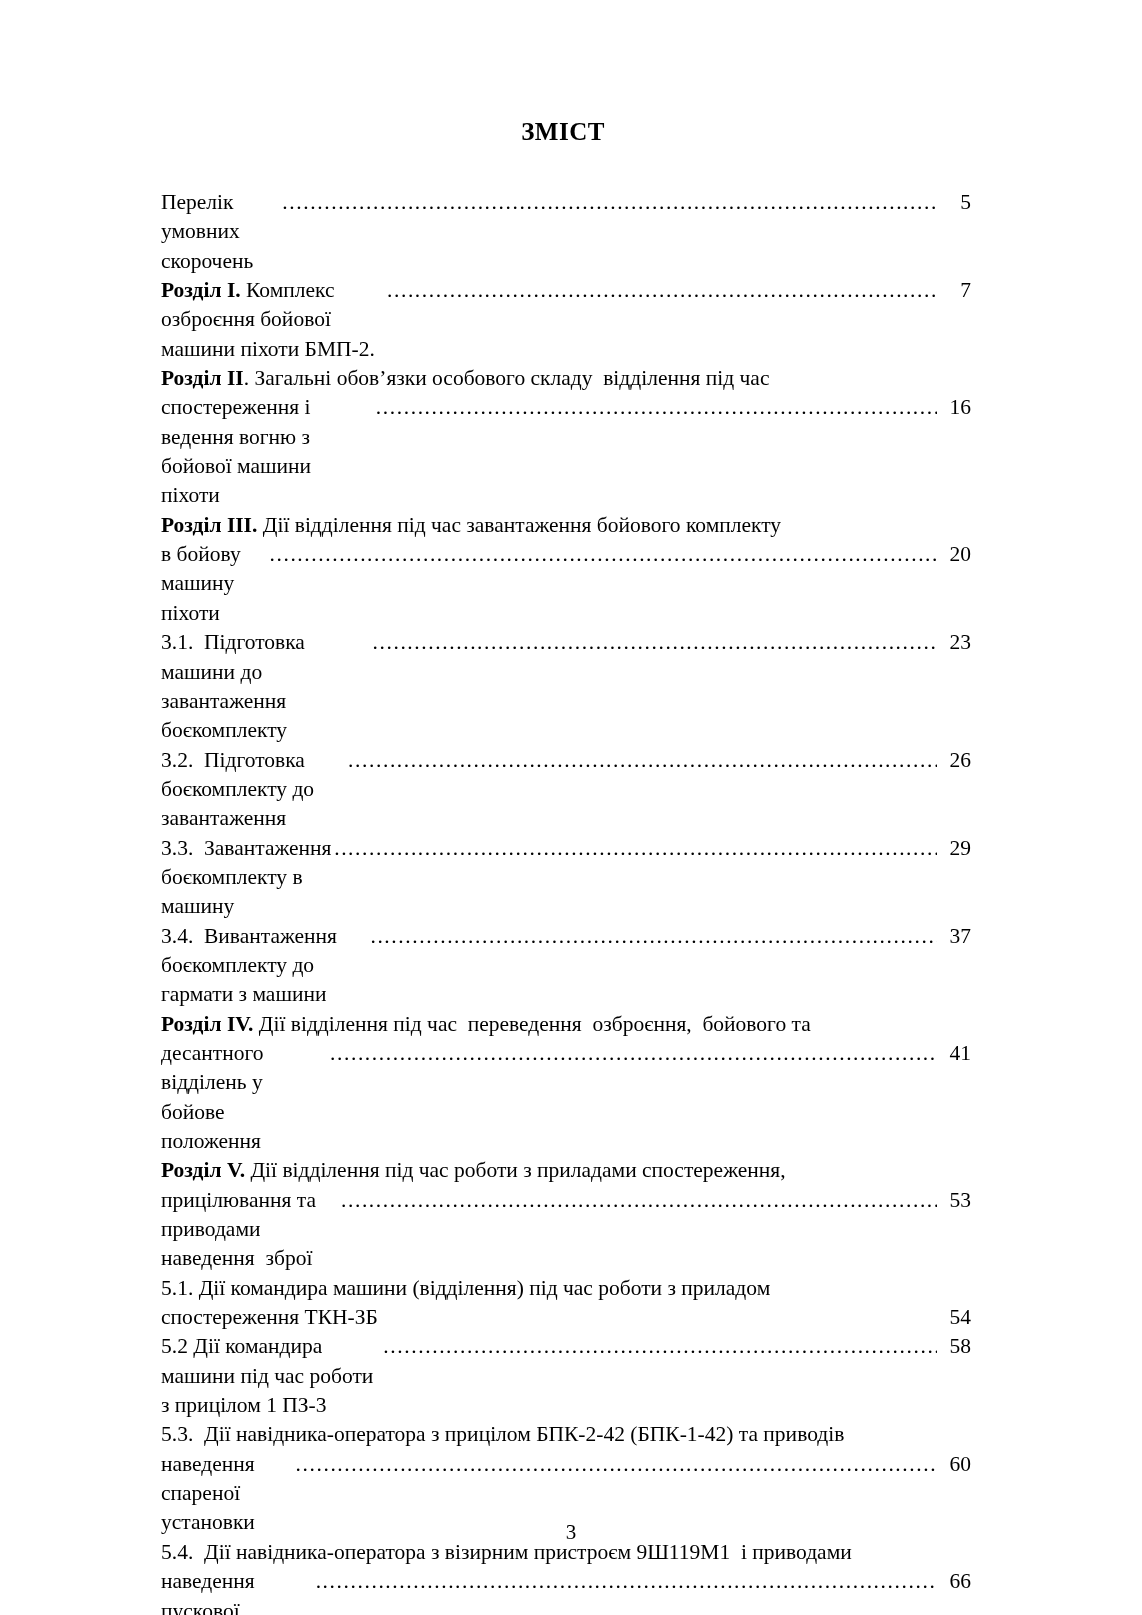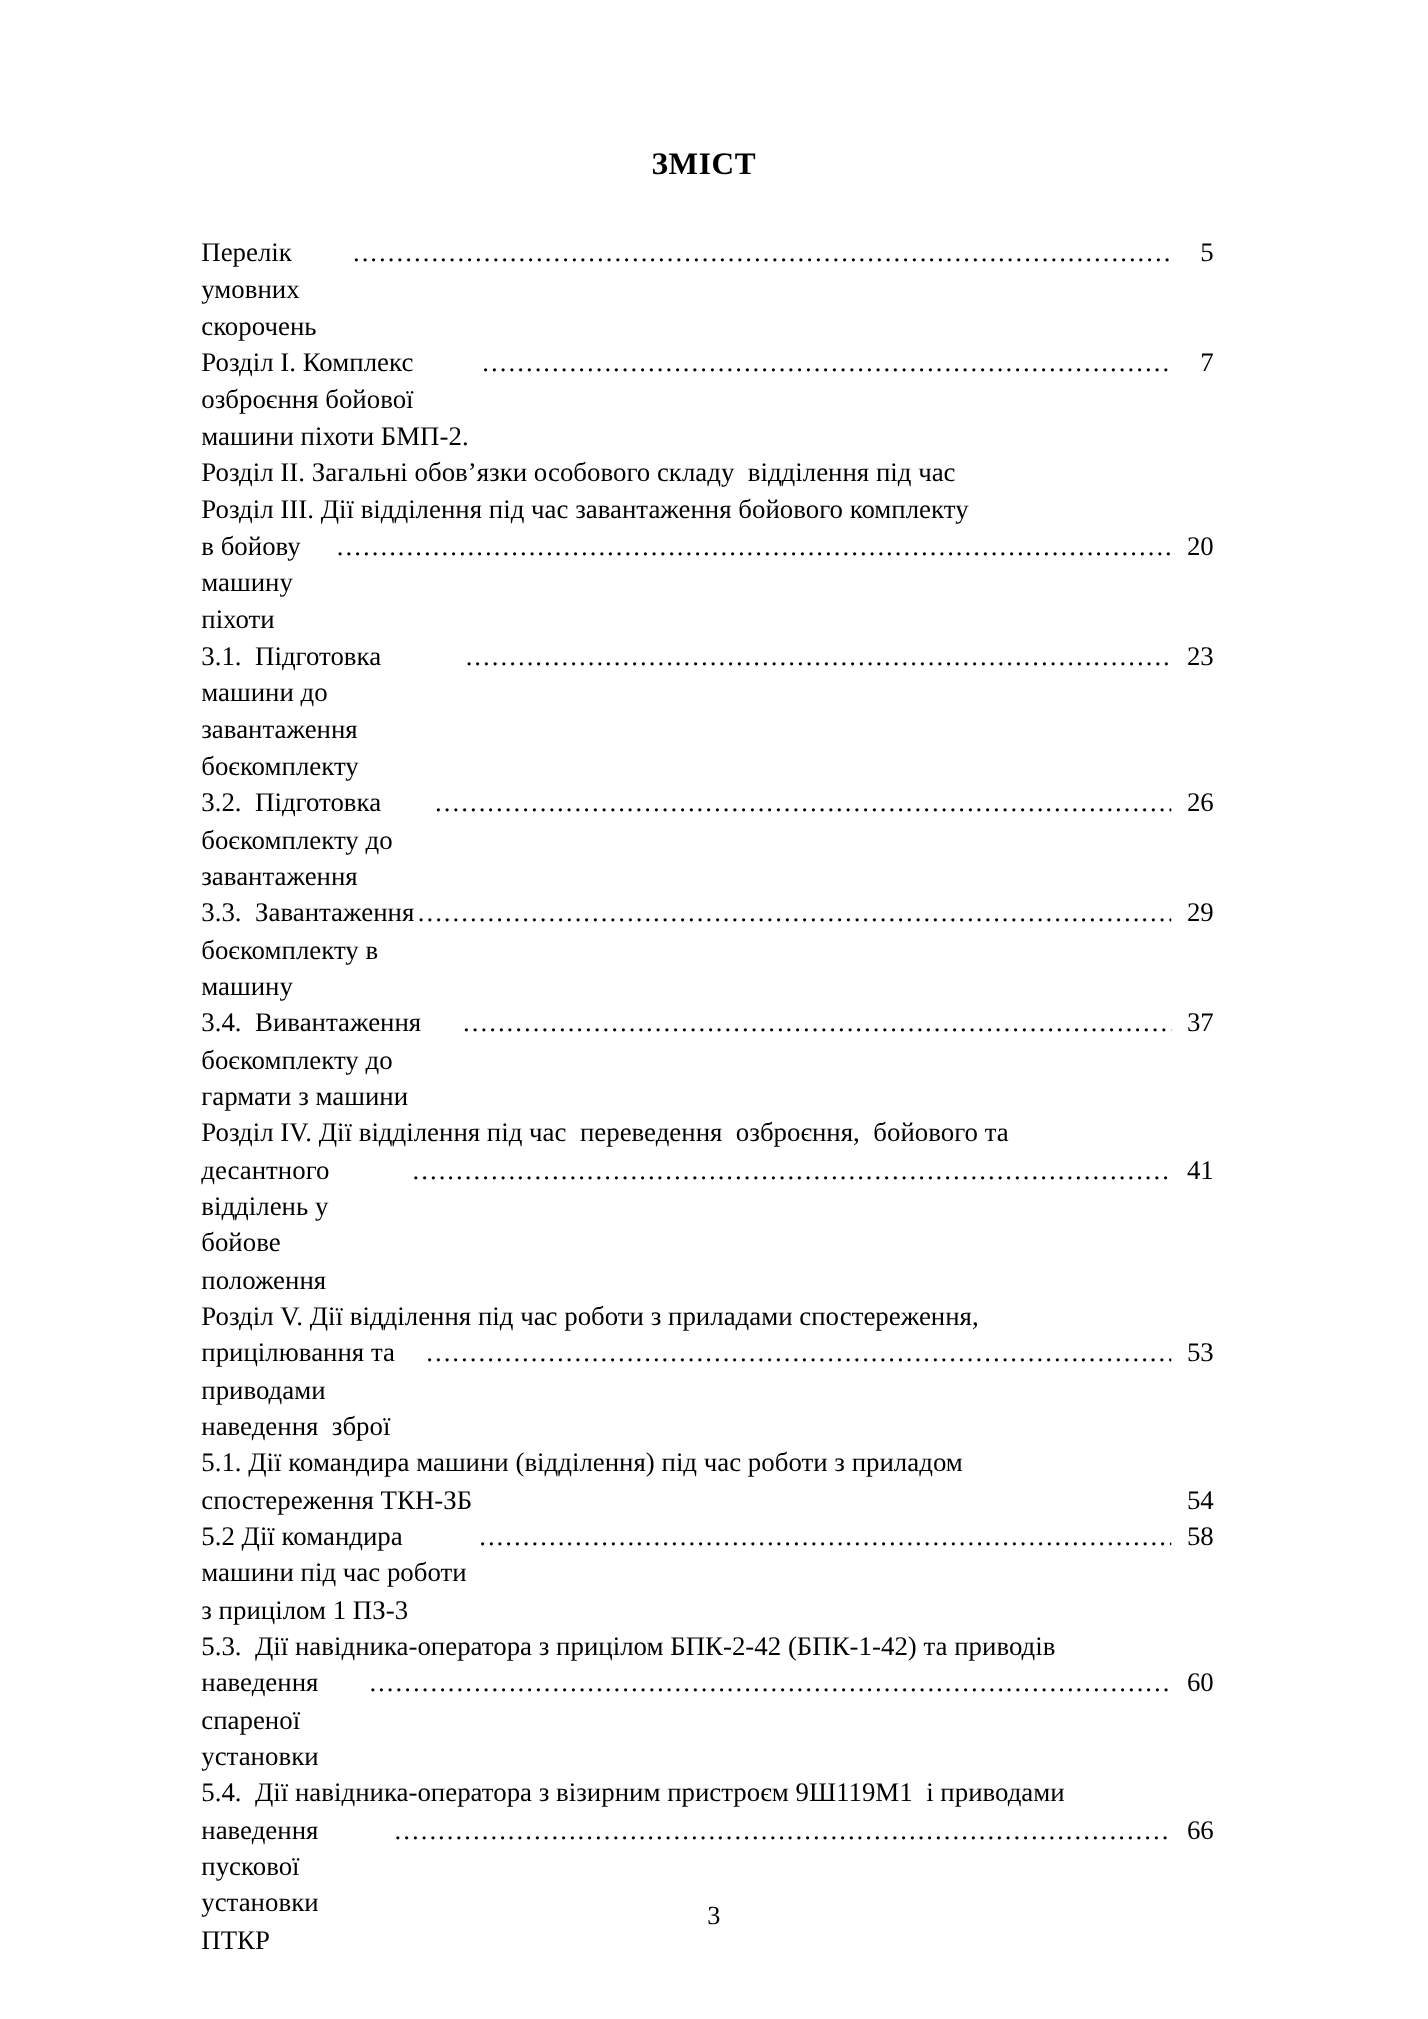--- a/index.html
+++ b/index.html
@@ -36,21 +36,21 @@
   .toc-entry {
     display: flex;
     align-items: baseline;
     width: 100%;
   }
   .toc-entry .label {
     white-space: pre-wrap;
     margin-left: 36px;
   }
   .toc-entry .bold {
-    font-weight: normal;
+    font-weight: bold;
   }
   .toc-entry .leader {
     flex: 1 1 auto;
     overflow: hidden;
     white-space: nowrap;
     letter-spacing: 1.6px;
     margin: 0 2px 0 2px;
     color: #000;
   }
   .toc-entry .leader::before {
@@ -89,20 +89,25 @@
       </div>
       <div class="toc-entry">
         <span class="label"><span class="bold">Розділ I.</span><span> Комплекс озброєння бойової машини піхоти БМП-2.</span></span>
         <span class="leader"></span>
         <span class="page-num">7</span>
       </div>
       <div class="toc-entry">
         <span class="label"><span class="bold">Розділ II</span><span>. Загальні обов’язки особового складу  відділення під час</span></span>
         <span class="leader blank"></span>
         <span class="page-num"></span>
+      </div>
+      <div class="toc-entry">
+        <span class="label"><span>спостереження і ведення вогню з бойової машини піхоти </span></span>
+        <span class="leader"></span>
+        <span class="page-num">16</span>
       </div>
       <div class="toc-entry">
         <span class="label"><span class="bold">Розділ III.</span><span> Дії відділення під час завантаження бойового комплекту</span></span>
         <span class="leader blank"></span>
         <span class="page-num"></span>
       </div>
       <div class="toc-entry">
         <span class="label"><span>в бойову машину піхоти</span></span>
         <span class="leader"></span>
         <span class="page-num">20</span>

